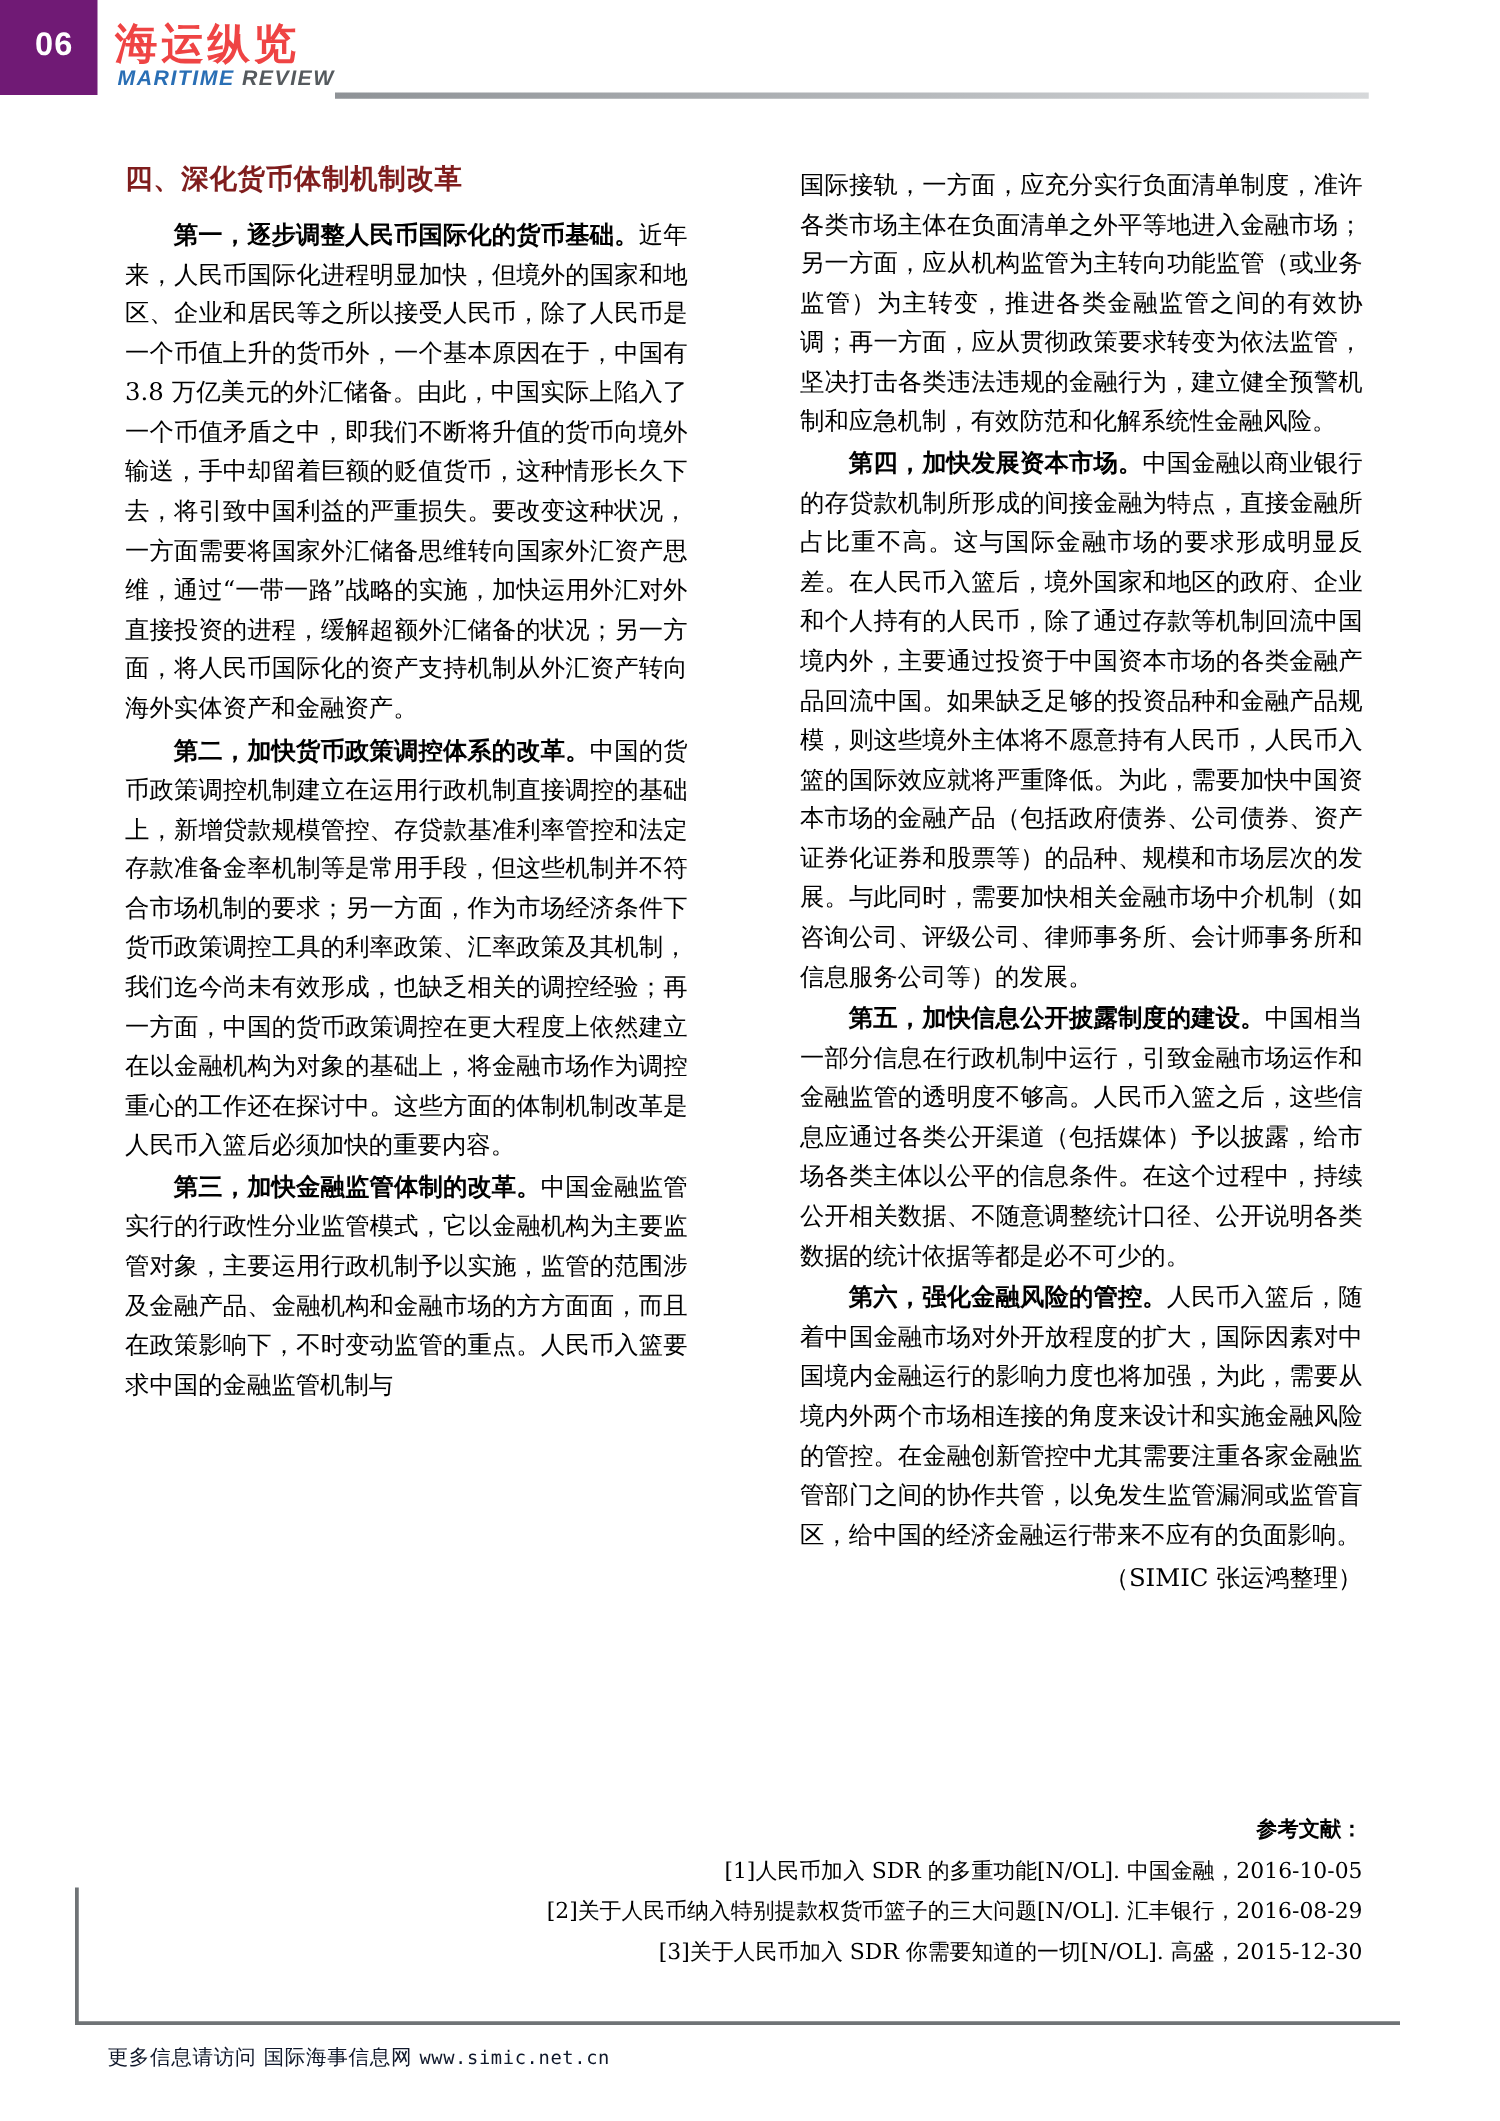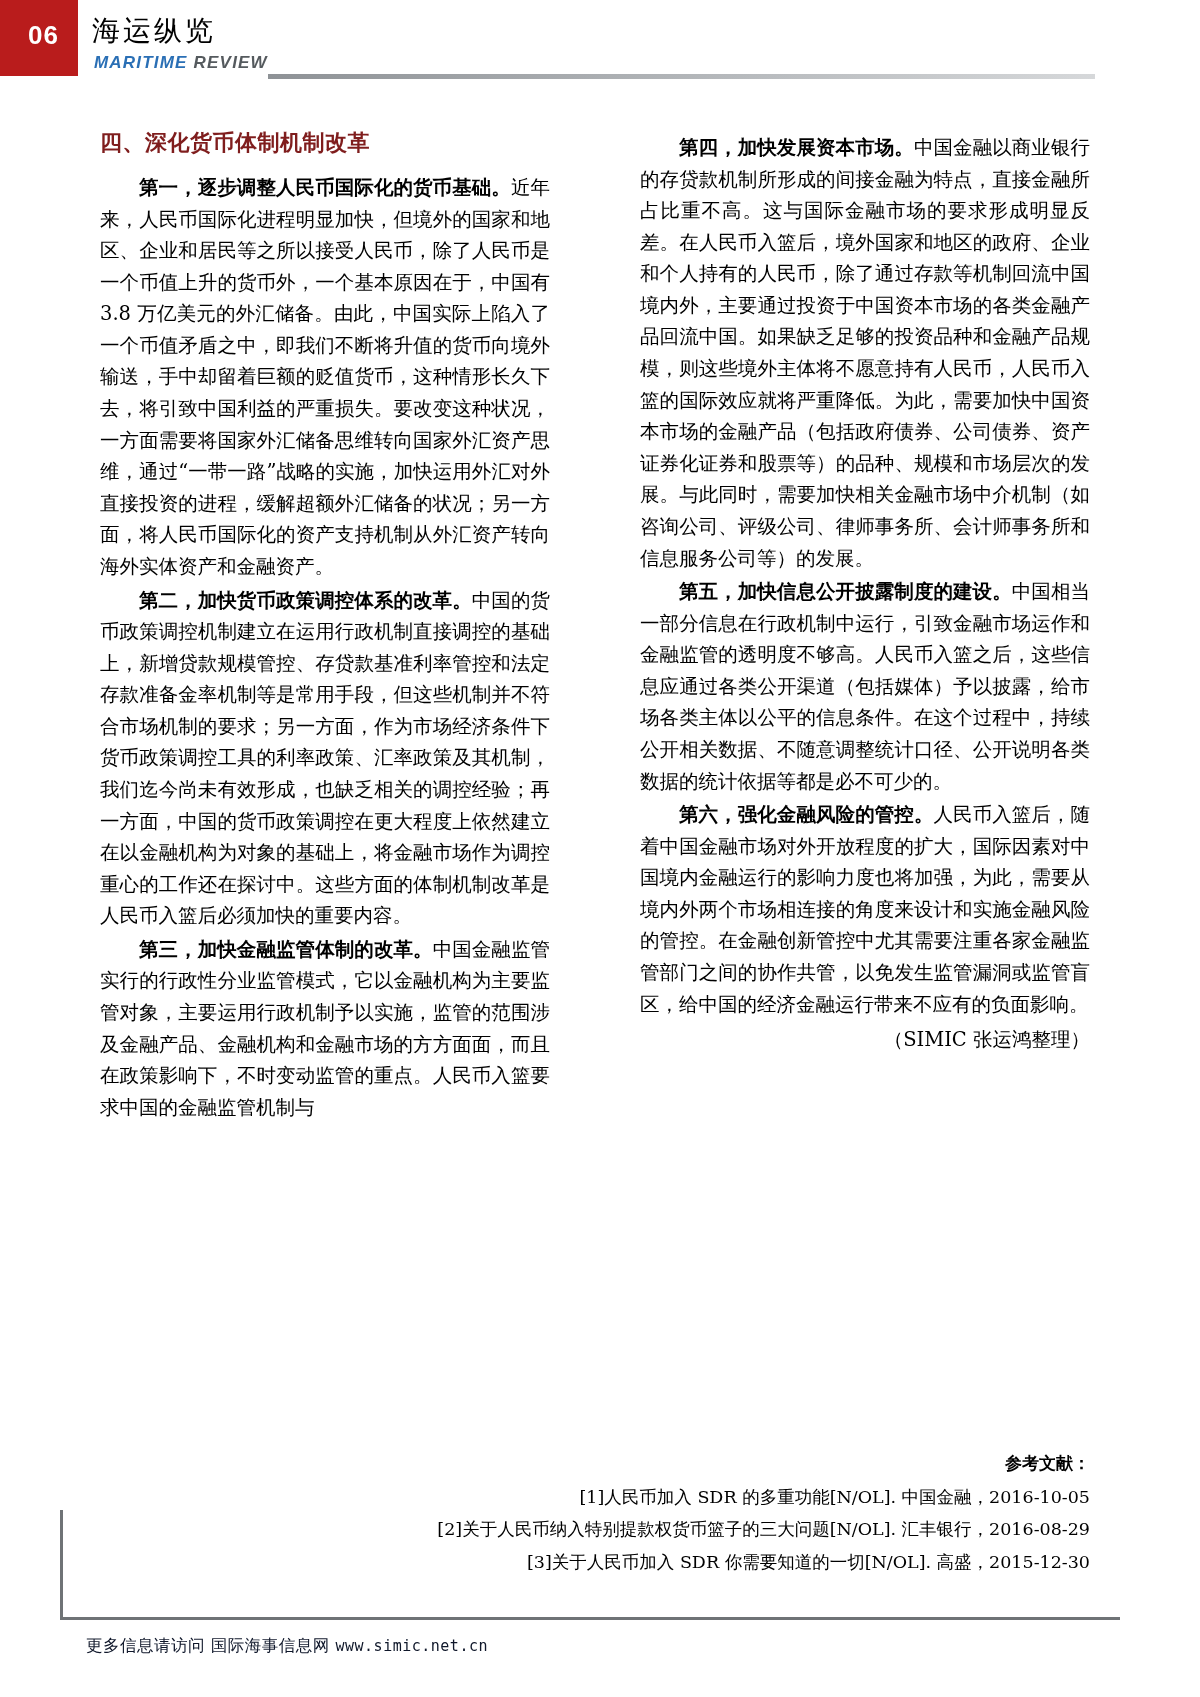--- a/index.html
+++ b/index.html
@@ -31,41 +31,41 @@
     width: 1200px;
     height: 76px;
     background: #ffffff;
   }
   .folio-box {
     position: absolute;
     left: 0;
     top: 0;
     width: 78px;
     height: 76px;
-    background: #b91c1c;
+    background: #701a75;
     color: #ffffff;
   }
   .folio-num {
     position: absolute;
     left: 28px;
     top: 20px;
     font-family: "Liberation Sans", sans-serif;
     font-size: 26px;
     font-weight: bold;
     letter-spacing: 1px;
   }
   .header-cn {
     position: absolute;
     left: 92px;
     top: 12px;
     font-family: "DejaVu Sans", sans-serif;
-    font-size: 28px;
-    font-weight: normal;
+    font-size: 34px;
+    font-weight: bold;
     letter-spacing: 3px;
-    color: #000000;
+    color: #ef4444;
   }
   .header-en {
     position: absolute;
     left: 94px;
     top: 53px;
     font-family: "Liberation Sans", sans-serif;
     font-size: 17px;
     font-weight: bold;
     letter-spacing: 1.2px;
     font-style: italic;
@@ -209,20 +209,23 @@
       </p>
       <p class="para">
         <b>第二，加快货币政策调控体系的改革。</b><span>中国的货币政策调控机制建立在运用行政机制直接调控的基础上，新增贷款规模管控、存贷款基准利率管控和法定存款准备金率机制等是常用手段，但这些机制并不符合市场机制的要求；另一方面，作为市场经济条件下货币政策调控工具的利率政策、汇率政策及其机制，我们迄今尚未有效形成，也缺乏相关的调控经验；再一方面，中国的货币政策调控在更大程度上依然建立在以金融机构为对象的基础上，将金融市场作为调控重心的工作还在探讨中。这些方面的体制机制改革是人民币入篮后必须加快的重要内容。</span>
       </p>
       <p class="para">
         <b>第三，加快金融监管体制的改革。</b><span>中国金融监管实行的行政性分业监管模式，它以金融机构为主要监管对象，主要运用行政机制予以实施，监管的范围涉及金融产品、金融机构和金融市场的方方面面，而且在政策影响下，不时变动监管的重点。人民币入篮要求中国的金融监管机制与</span>
       </p>
     </div>
 
     <div class="col col-right">
+      <p class="para" style="text-indent:0;">
+        <b></b><span>国际接轨，一方面，应充分实行负面清单制度，准许各类市场主体在负面清单之外平等地进入金融市场；另一方面，应从机构监管为主转向功能监管（或业务监管）为主转变，推进各类金融监管之间的有效协调；再一方面，应从贯彻政策要求转变为依法监管，坚决打击各类违法违规的金融行为，建立健全预警机制和应急机制，有效防范和化解系统性金融风险。</span>
+      </p>
       <p class="para">
         <b>第四，加快发展资本市场。</b><span>中国金融以商业银行的存贷款机制所形成的间接金融为特点，直接金融所占比重不高。这与国际金融市场的要求形成明显反差。在人民币入篮后，境外国家和地区的政府、企业和个人持有的人民币，除了通过存款等机制回流中国境内外，主要通过投资于中国资本市场的各类金融产品回流中国。如果缺乏足够的投资品种和金融产品规模，则这些境外主体将不愿意持有人民币，人民币入篮的国际效应就将严重降低。为此，需要加快中国资本市场的金融产品（包括政府债券、公司债券、资产证券化证券和股票等）的品种、规模和市场层次的发展。与此同时，需要加快相关金融市场中介机制（如咨询公司、评级公司、律师事务所、会计师事务所和信息服务公司等）的发展。</span>
       </p>
       <p class="para">
         <b>第五，加快信息公开披露制度的建设。</b><span>中国相当一部分信息在行政机制中运行，引致金融市场运作和金融监管的透明度不够高。人民币入篮之后，这些信息应通过各类公开渠道（包括媒体）予以披露，给市场各类主体以公平的信息条件。在这个过程中，持续公开相关数据、不随意调整统计口径、公开说明各类数据的统计依据等都是必不可少的。</span>
       </p>
       <p class="para">
         <b>第六，强化金融风险的管控。</b><span>人民币入篮后，随着中国金融市场对外开放程度的扩大，国际因素对中国境内金融运行的影响力度也将加强，为此，需要从境内外两个市场相连接的角度来设计和实施金融风险的管控。在金融创新管控中尤其需要注重各家金融监管部门之间的协作共管，以免发生监管漏洞或监管盲区，给中国的经济金融运行带来不应有的负面影响。</span>
       </p>
       <div class="signoff">（SIMIC  张运鸿整理）</div>

